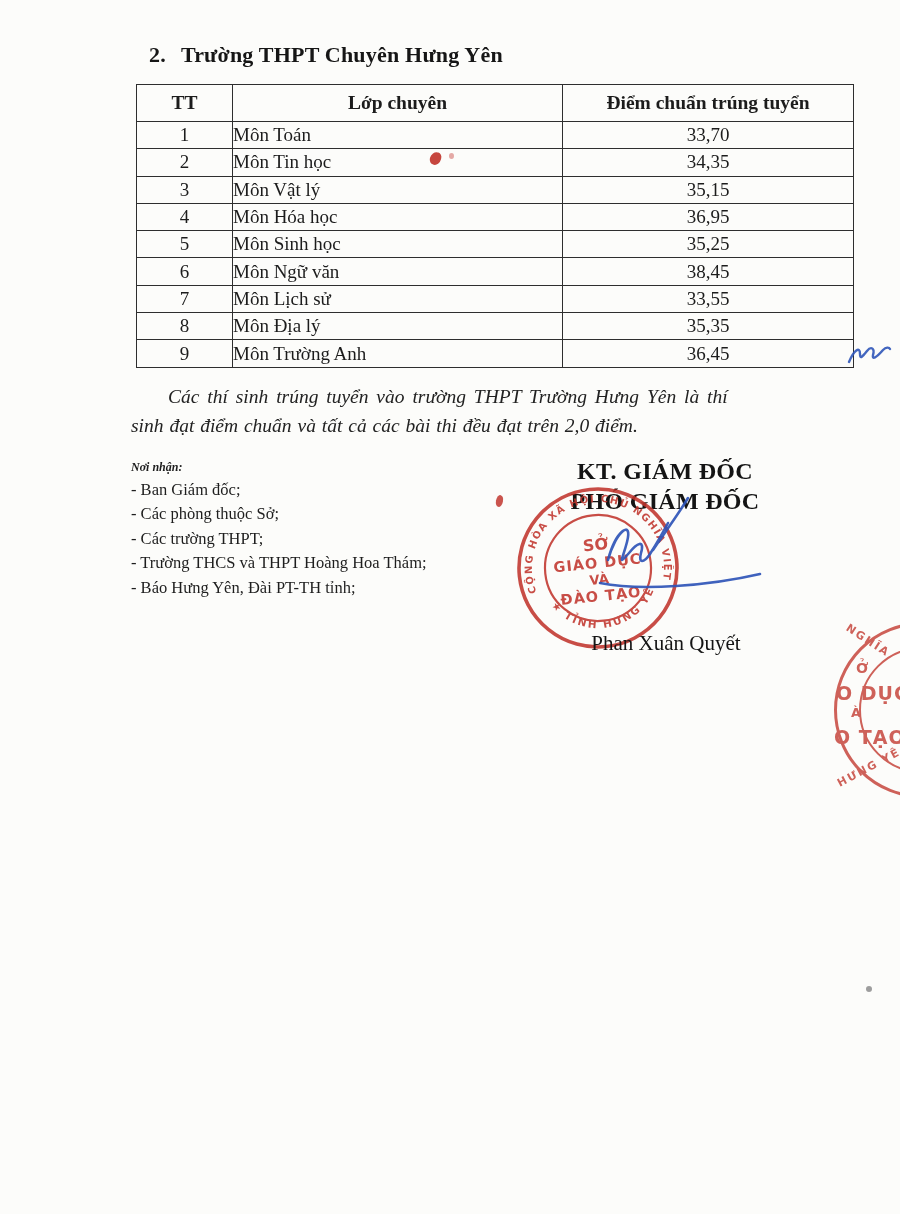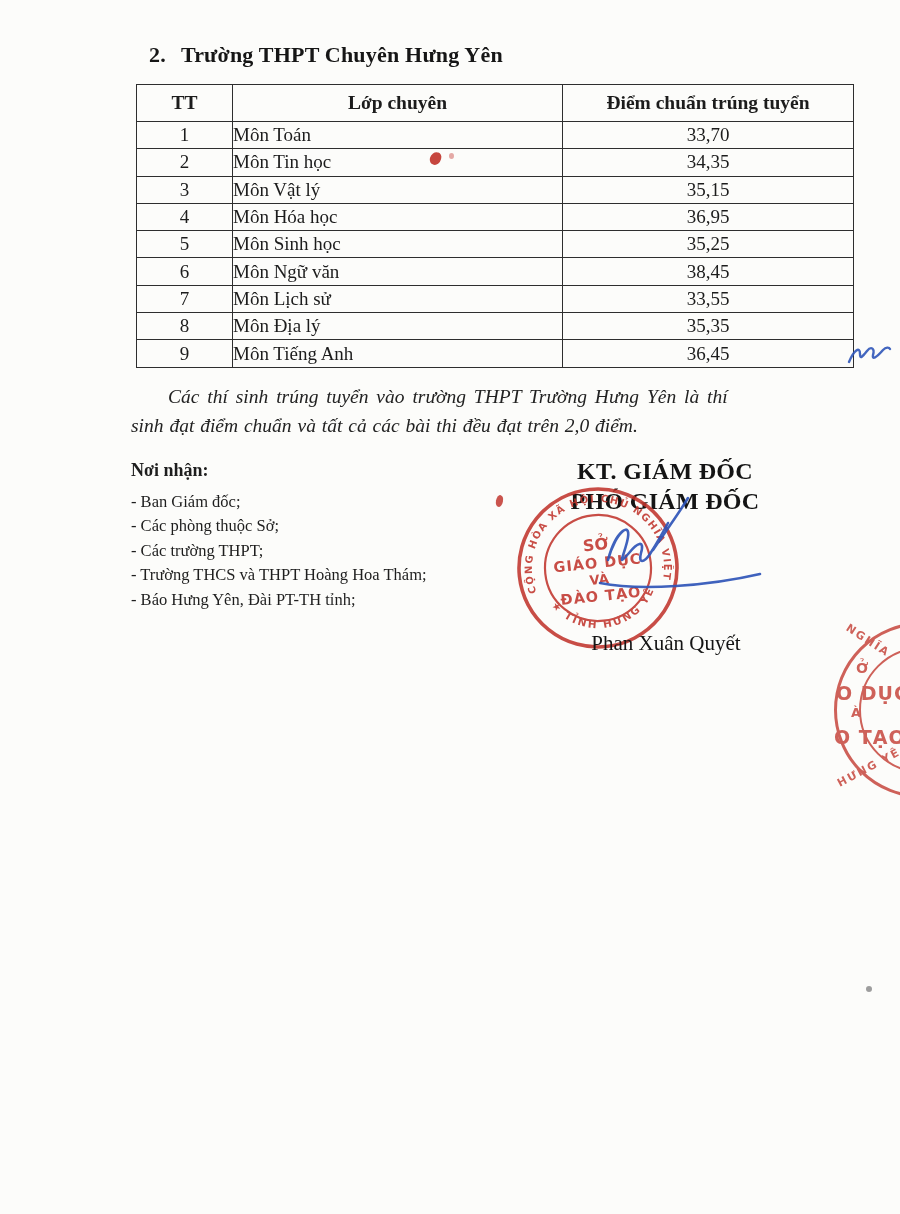--- a/index.html
+++ b/index.html
@@ -18,21 +18,21 @@
   td.c-lop{padding-left:38px;}
   td.c-diem{text-align:center;}
 
   
   .note{position:absolute;left:131px;top:382px;width:695px;font-style:italic;font-size:19.5px;line-height:29px;color:#222;}
   .note .l1{padding-left:37px;word-spacing:3px;}
   .note .l2{word-spacing:1px;}
 
   
   .recipients{position:absolute;left:131px;top:460px;color:#1e1e1e;}
-  .recipients .label{font-weight:bold;font-size:18px;margin-bottom:9px;}
+  .recipients .label{font-weight:bold;font-style:italic;font-size:12px;margin-bottom:3px;}
   .recipients .item{font-size:16.5px;line-height:24.4px;}
 
   
   .sig-titles{position:absolute;left:556px;top:456px;width:218px;text-align:center;font-weight:bold;font-size:24px;line-height:30px;color:#141414;letter-spacing:.3px;}
   .signer{position:absolute;left:553px;top:631px;width:226px;text-align:center;font-weight:normal;font-size:21px;color:#141414;}
 
   
   .stamp{position:absolute;left:513px;top:483px;width:170px;height:170px;opacity:.88;}
   .stamp svg{overflow:visible;}
 
@@ -118,21 +118,21 @@
           <td class="c-lop">Môn Lịch sử</td>
           <td class="c-diem">33,55</td>
         </tr>
       <tr>
           <td class="c-tt">8</td>
           <td class="c-lop">Môn Địa lý</td>
           <td class="c-diem">35,35</td>
         </tr>
       <tr>
           <td class="c-tt">9</td>
-          <td class="c-lop">Môn Tiếng Anh</td>
+          <td class="c-lop">Môn Trường Anh</td>
           <td class="c-diem">36,45</td>
         </tr>
     </tbody>
   </table>
 
   <div class="red-blot"></div>
   <div class="red-blot-faint"></div>
 
   <svg class="blueinit" viewBox="0 0 48 30">
     <path d="M 4,23 C 9,11 15,7 15,15 C 15,21 18,17 22,12 C 26,7 30,9 28,16 C 27,21 31,19 38,11 C 41,8 44,8 45,10" fill="none" stroke="#2f55b8" stroke-width="2.4" stroke-linecap="round" opacity="0.9"></path>

